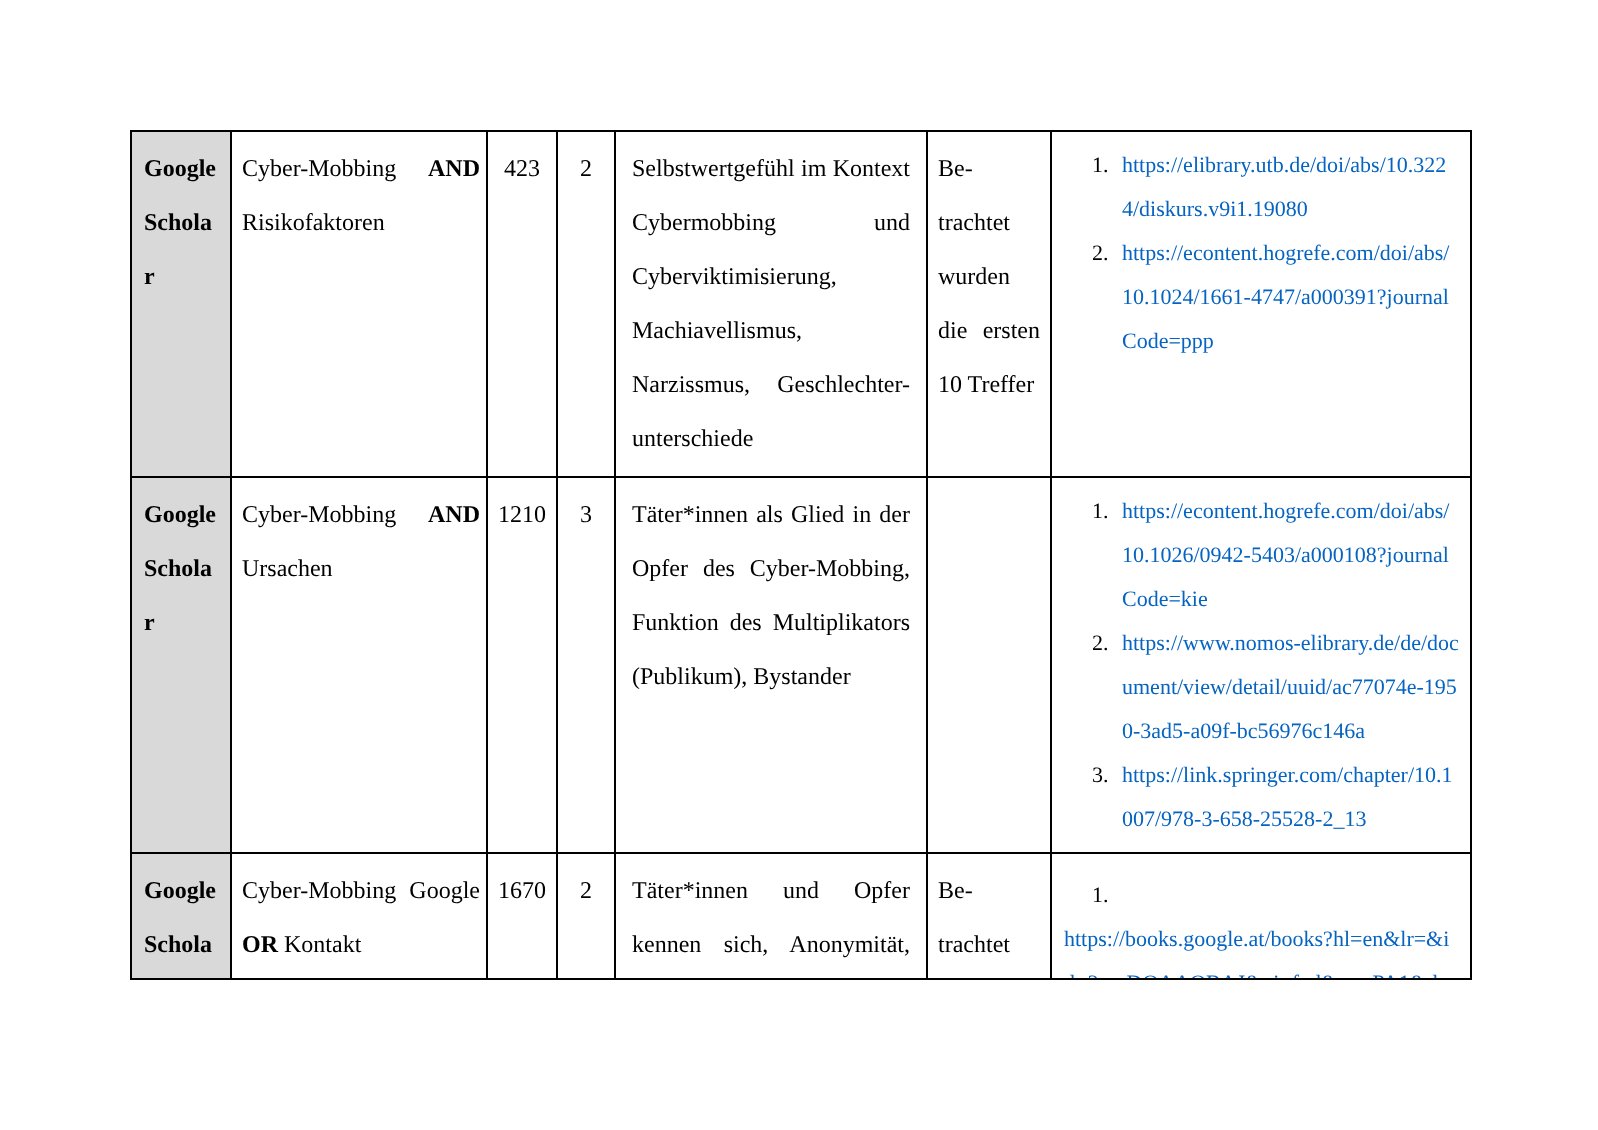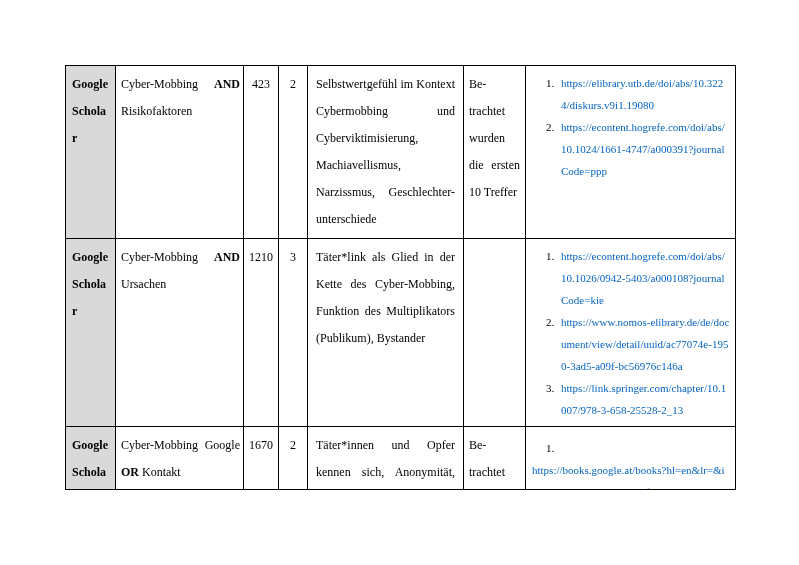--- a/index.html
+++ b/index.html
@@ -98,21 +98,21 @@
 
         <tr class="r2">
           <td class="src">
             <span>Google Scholar</span>
           </td>
           <td class="term">
             <span>Cyber-Mobbing </span><b>AND</b><span> Ursachen</span>
           </td>
           <td class="hits">1210</td>
           <td class="sel">3</td>
-          <td class="desc">Täter*link als Glied in der Kette des Cyber-Mobbing, Funktion des Multiplikators (Publikum), Bystander</td>
+          <td class="desc">Täter*innen als Glied in der Opfer des Cyber-Mobbing, Funktion des Multiplikators (Publikum), Bystander</td>
           <td class="note"></td>
           <td class="links">
             <div class="link-item">
               <span class="ln">1.</span><a class="url">https://econtent.hogrefe.com/doi/abs/10.1026/0942-5403/a000108?journalCode=kie</a>
             </div>
             <div class="link-item">
               <span class="ln">2.</span><a class="url">https://www.nomos-elibrary.de/de/document/view/detail/uuid/ac77074e-1950-3ad5-a09f-bc56976c146a</a>
             </div>
             <div class="link-item">
               <span class="ln">3.</span><a class="url">https://link.springer.com/chapter/10.1007/978-3-658-25528-2_13</a>

